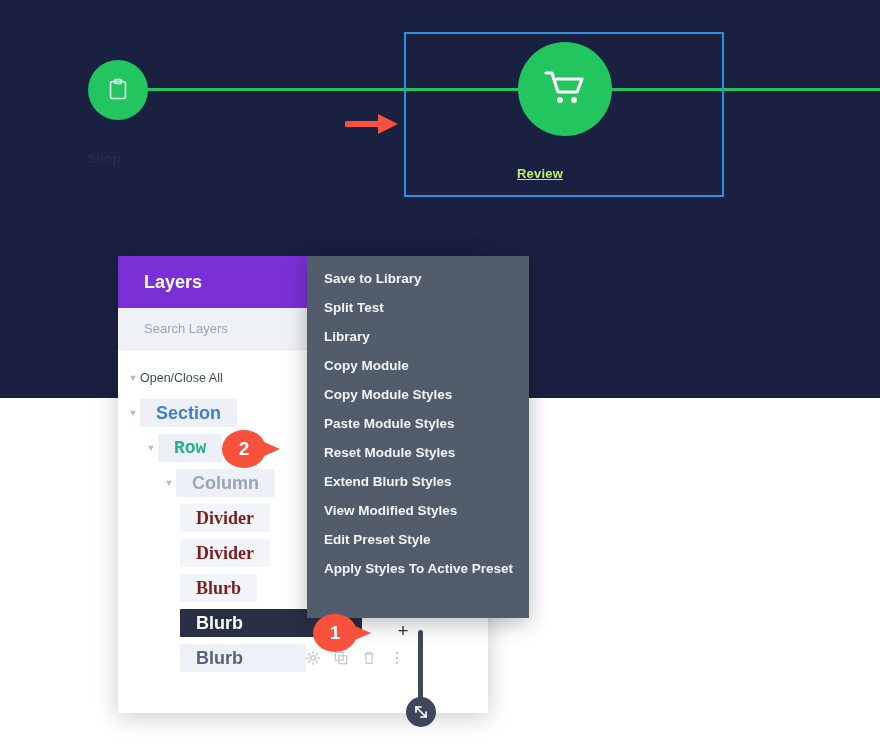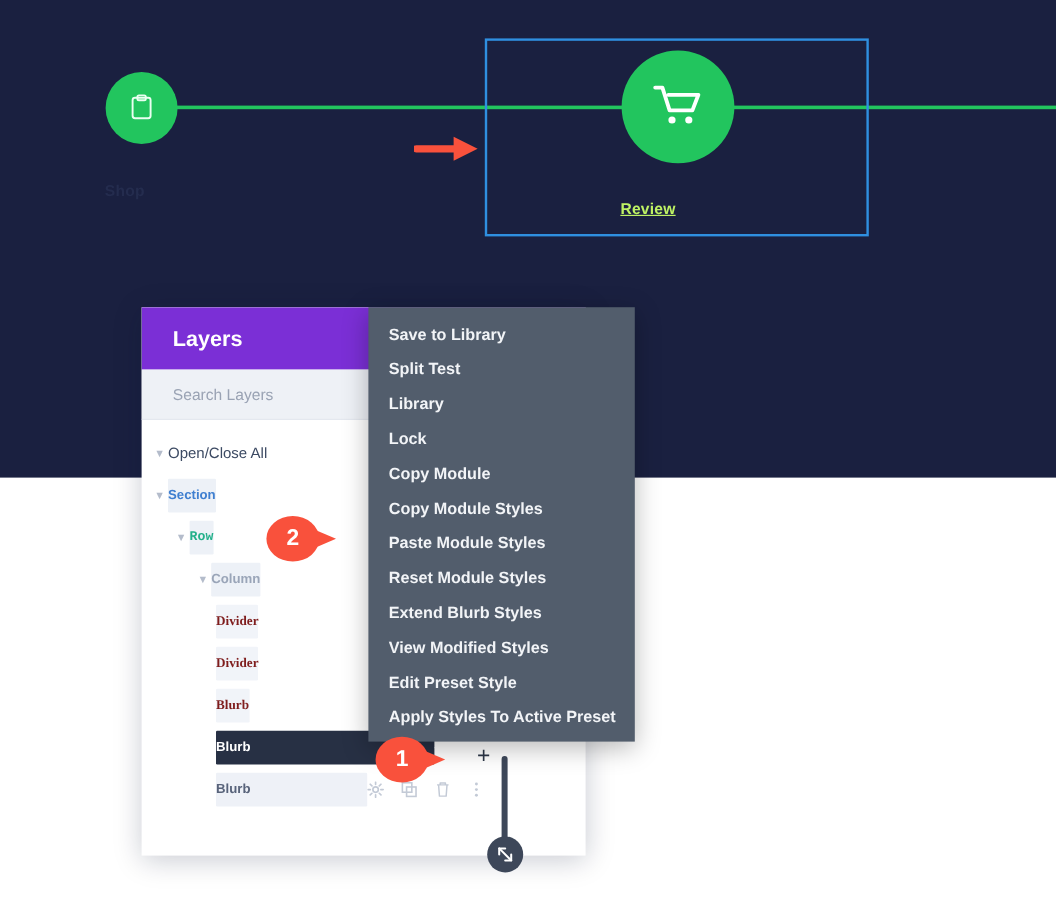--- a/index.html
+++ b/index.html
@@ -72,21 +72,21 @@
   .tree-row {
     position:relative; height:28px; margin-bottom:7px;
     display:flex; align-items:center;
   }
   .caret {
     width:14px; height:28px; display:flex; align-items:center; justify-content:center;
     color:#b4bccb; font-size:9px; flex:none;
   }
   .chip {
     height:28px; display:flex; align-items:center;
-    background:#edf1f7; padding:0 0; font-size:11px; font-weight:bold;
+    background:#edf1f7; padding:0 16px; font-size:18px; font-weight:bold;
     border-radius:1px;
   }
   .chip.wide { flex:1; }
   .chip.plain { background:#f1f4f9; }
   .chip.active { background:#273044; color:#ffffff; }
   .chip.soft   { background:#eef1f7; color:#58637a; }
 
   .icon-group { display:flex; align-items:center; gap:14px; margin-left:auto; padding-right:12px; }
   .ic { width:14px; height:14px; display:block; }
 
@@ -278,21 +278,20 @@
     <path d="M3 3 L13 13" stroke="#ffffff" stroke-width="1.7" stroke-linecap="round"></path>
     <polyline points="3,8 3,3 8,3" fill="none" stroke="#ffffff" stroke-width="1.7" stroke-linecap="round" stroke-linejoin="round"></polyline>
     <polyline points="13,8 13,13 8,13" fill="none" stroke="#ffffff" stroke-width="1.7" stroke-linecap="round" stroke-linejoin="round"></polyline>
   </svg>
 </div>
 
 <div id="context-menu">
   <div class="menu-item">Save to Library</div>
   <div class="menu-item">Split Test</div>
   <div class="menu-item">Library</div>
-  <div class="menu-item">Lock</div>
   <div class="menu-item">Copy Module</div>
   <div class="menu-item">Copy Module Styles</div>
   <div class="menu-item">Paste Module Styles</div>
   <div class="menu-item">Reset Module Styles</div>
   <div class="menu-item">Extend Blurb Styles</div>
   <div class="menu-item">View Modified Styles</div>
   <div class="menu-item">Edit Preset Style</div>
   <div class="menu-item">Apply Styles To Active Preset</div>
 </div>
 

